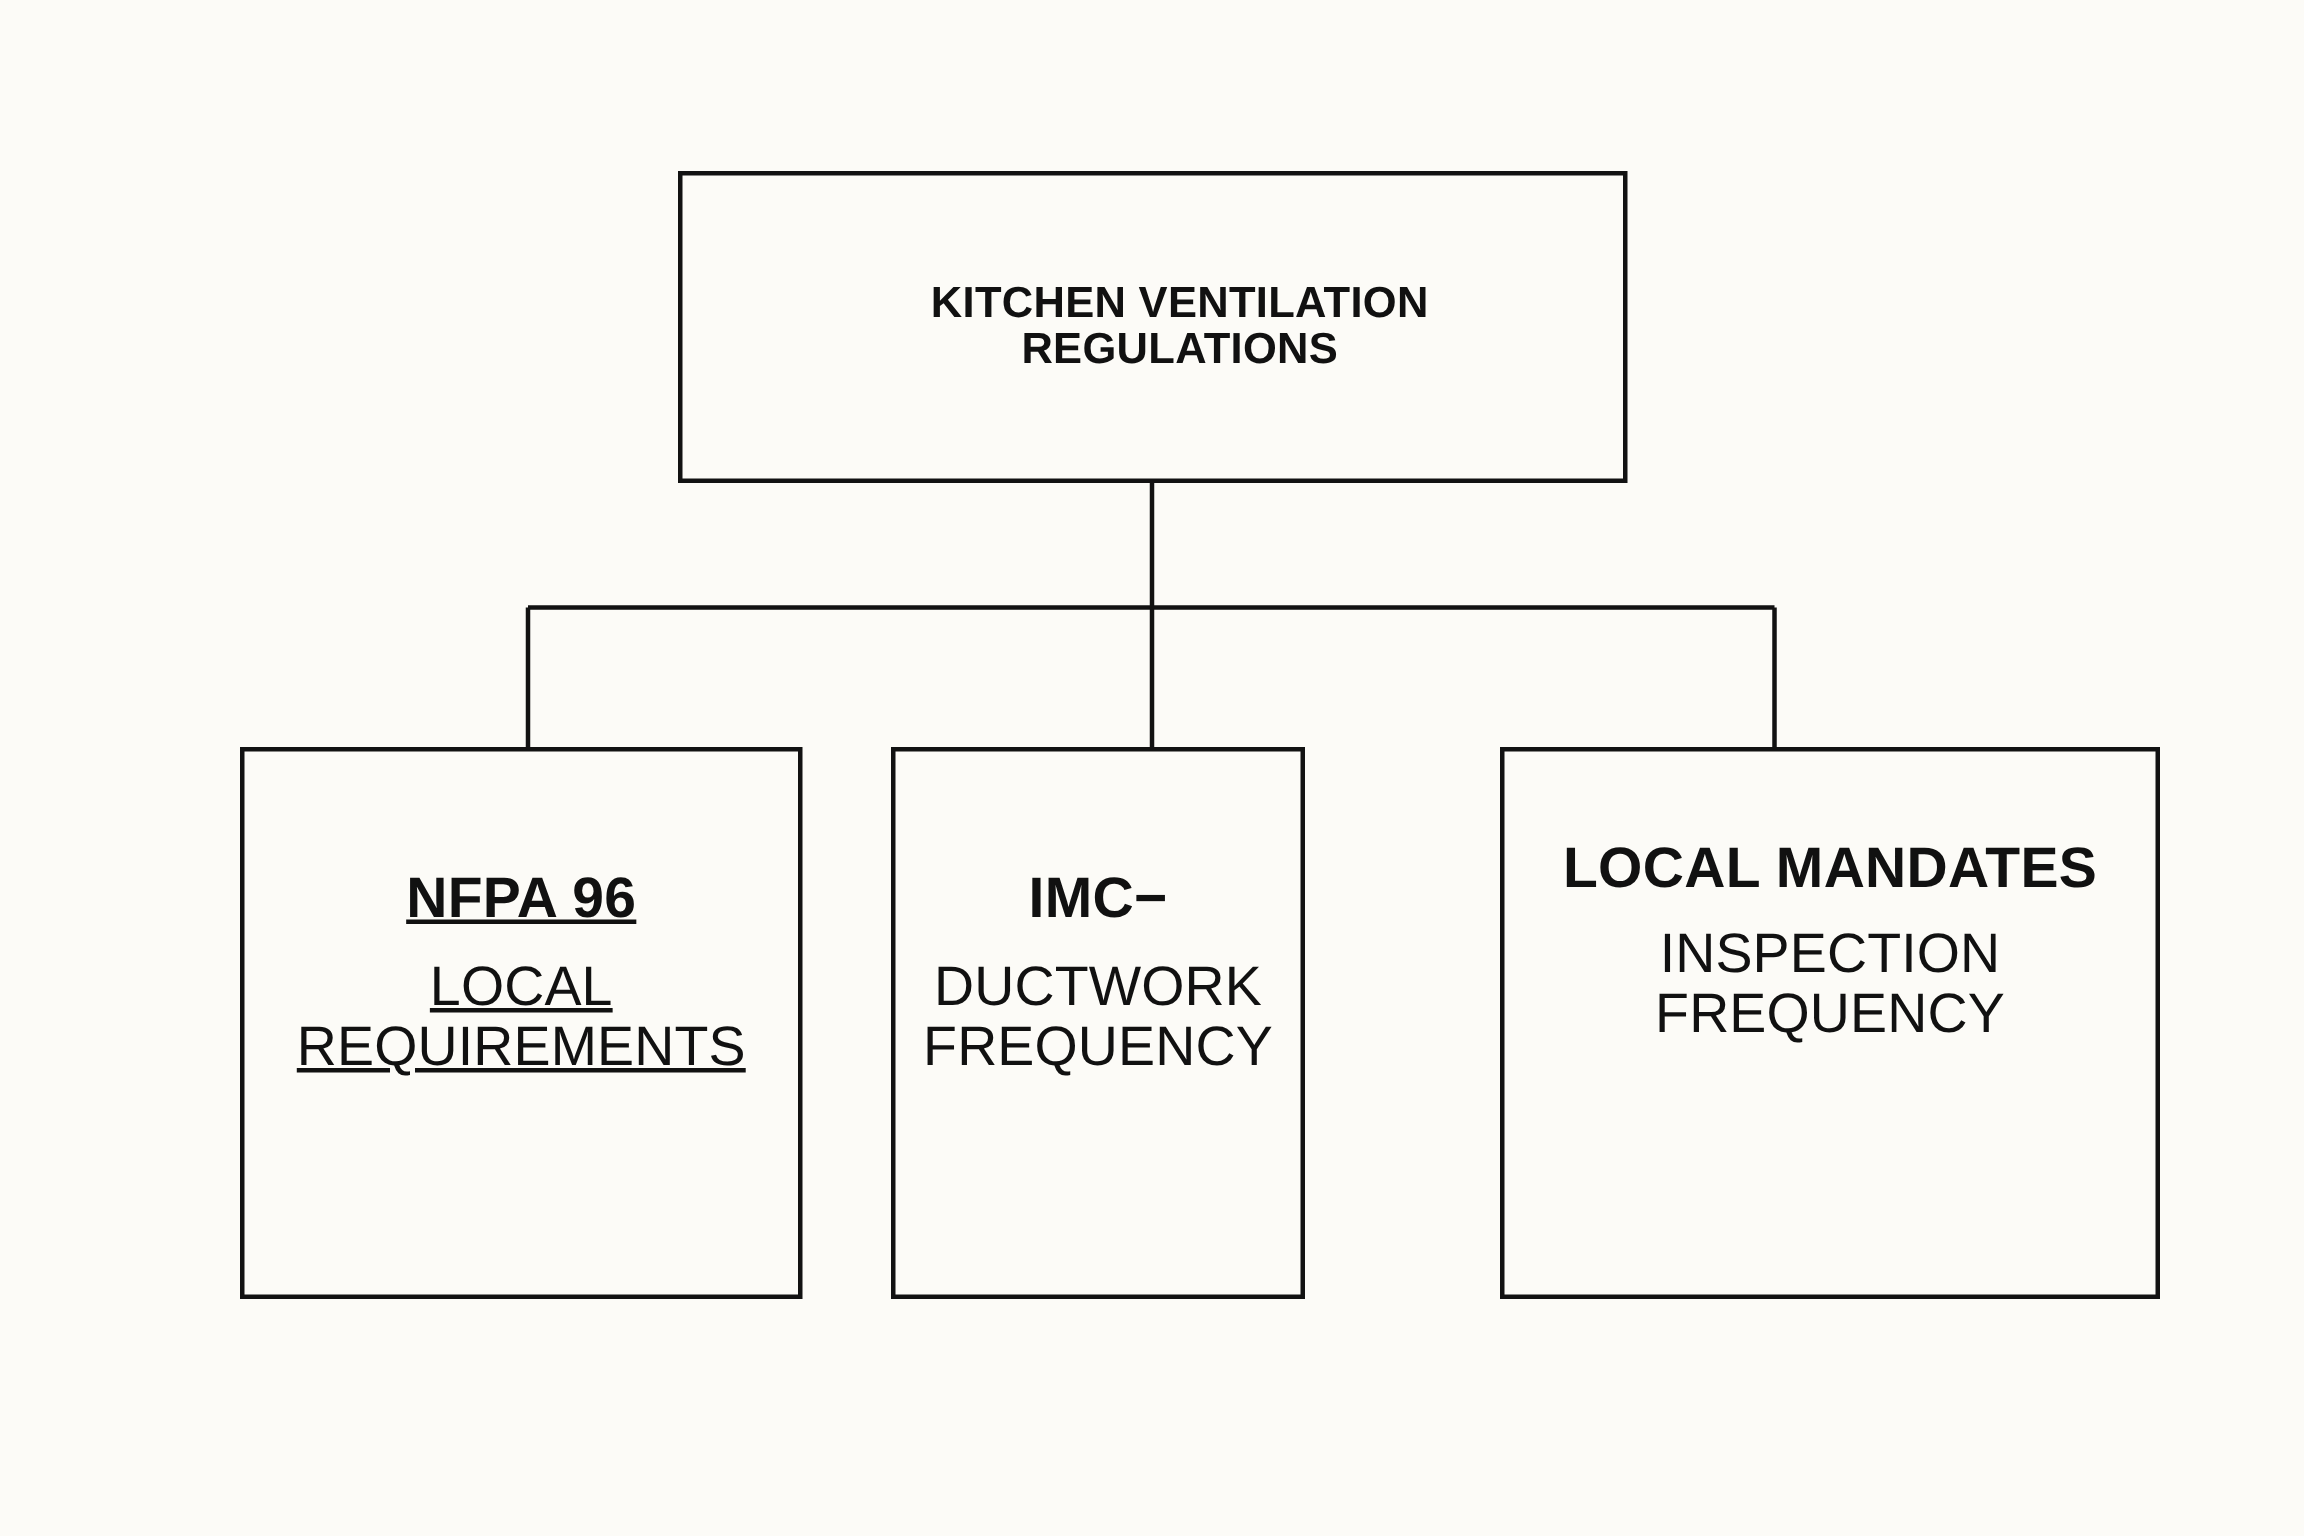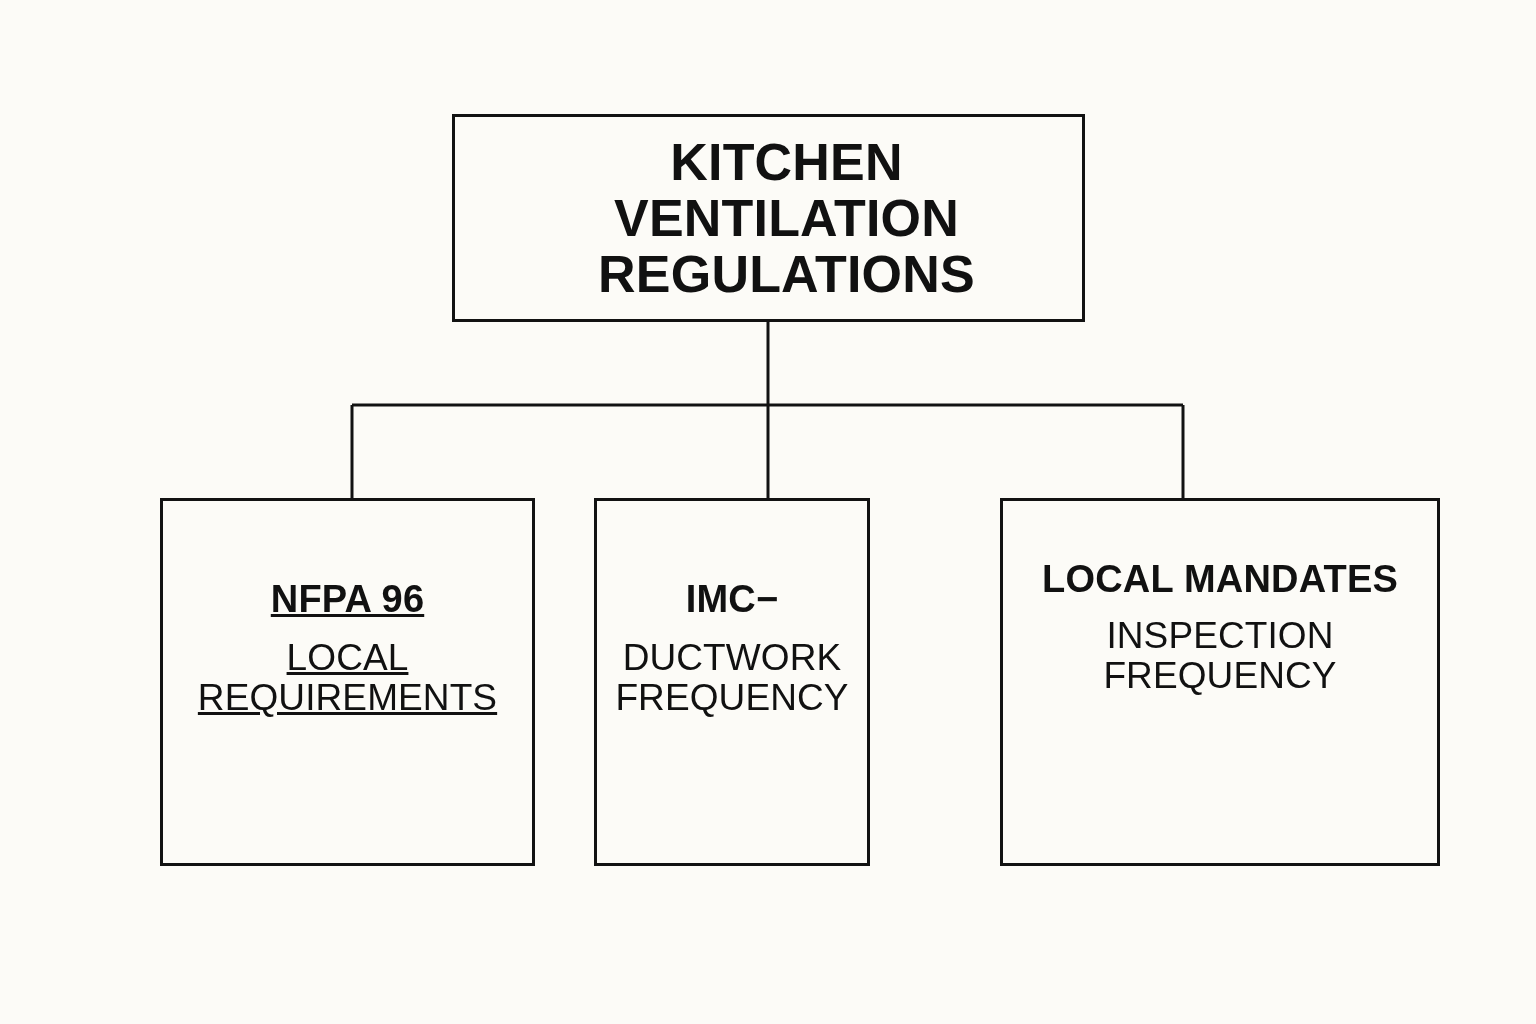--- a/index.html
+++ b/index.html
@@ -27,21 +27,21 @@
     text-align:center;
     line-height:1.08;
   }
 
   
   #node-root{
     left:452px;top:114px;width:633px;height:208px;
     justify-content:center;
   }
   #node-root .title{
-    font-size:52px;font-weight:bold;letter-spacing:.2px;
+    font-size:29px;font-weight:bold;letter-spacing:.2px;
     padding:0 34px;
     margin-left:36px;
   }
 
   
   .child{width:375px;height:368px;top:498px;justify-content:flex-start;}
   #node-child-0{left:160px;width:375px;padding-top:78px;text-decoration:underline;}
   #node-child-1{left:594px;width:276px;padding-top:78px;}
   #node-child-2{left:1000px;width:440px;padding-top:58px;}
 

